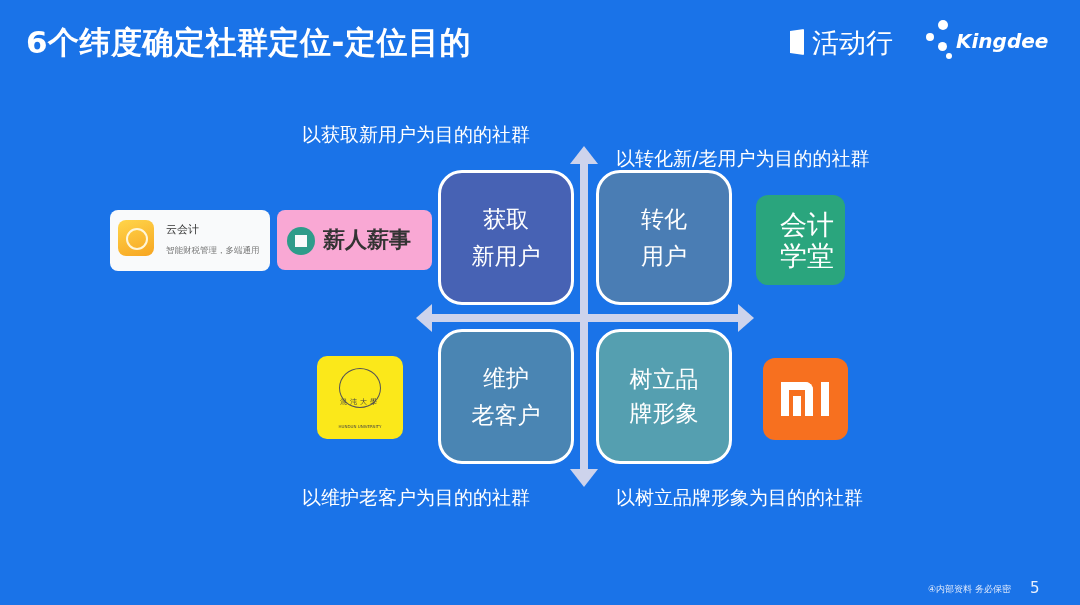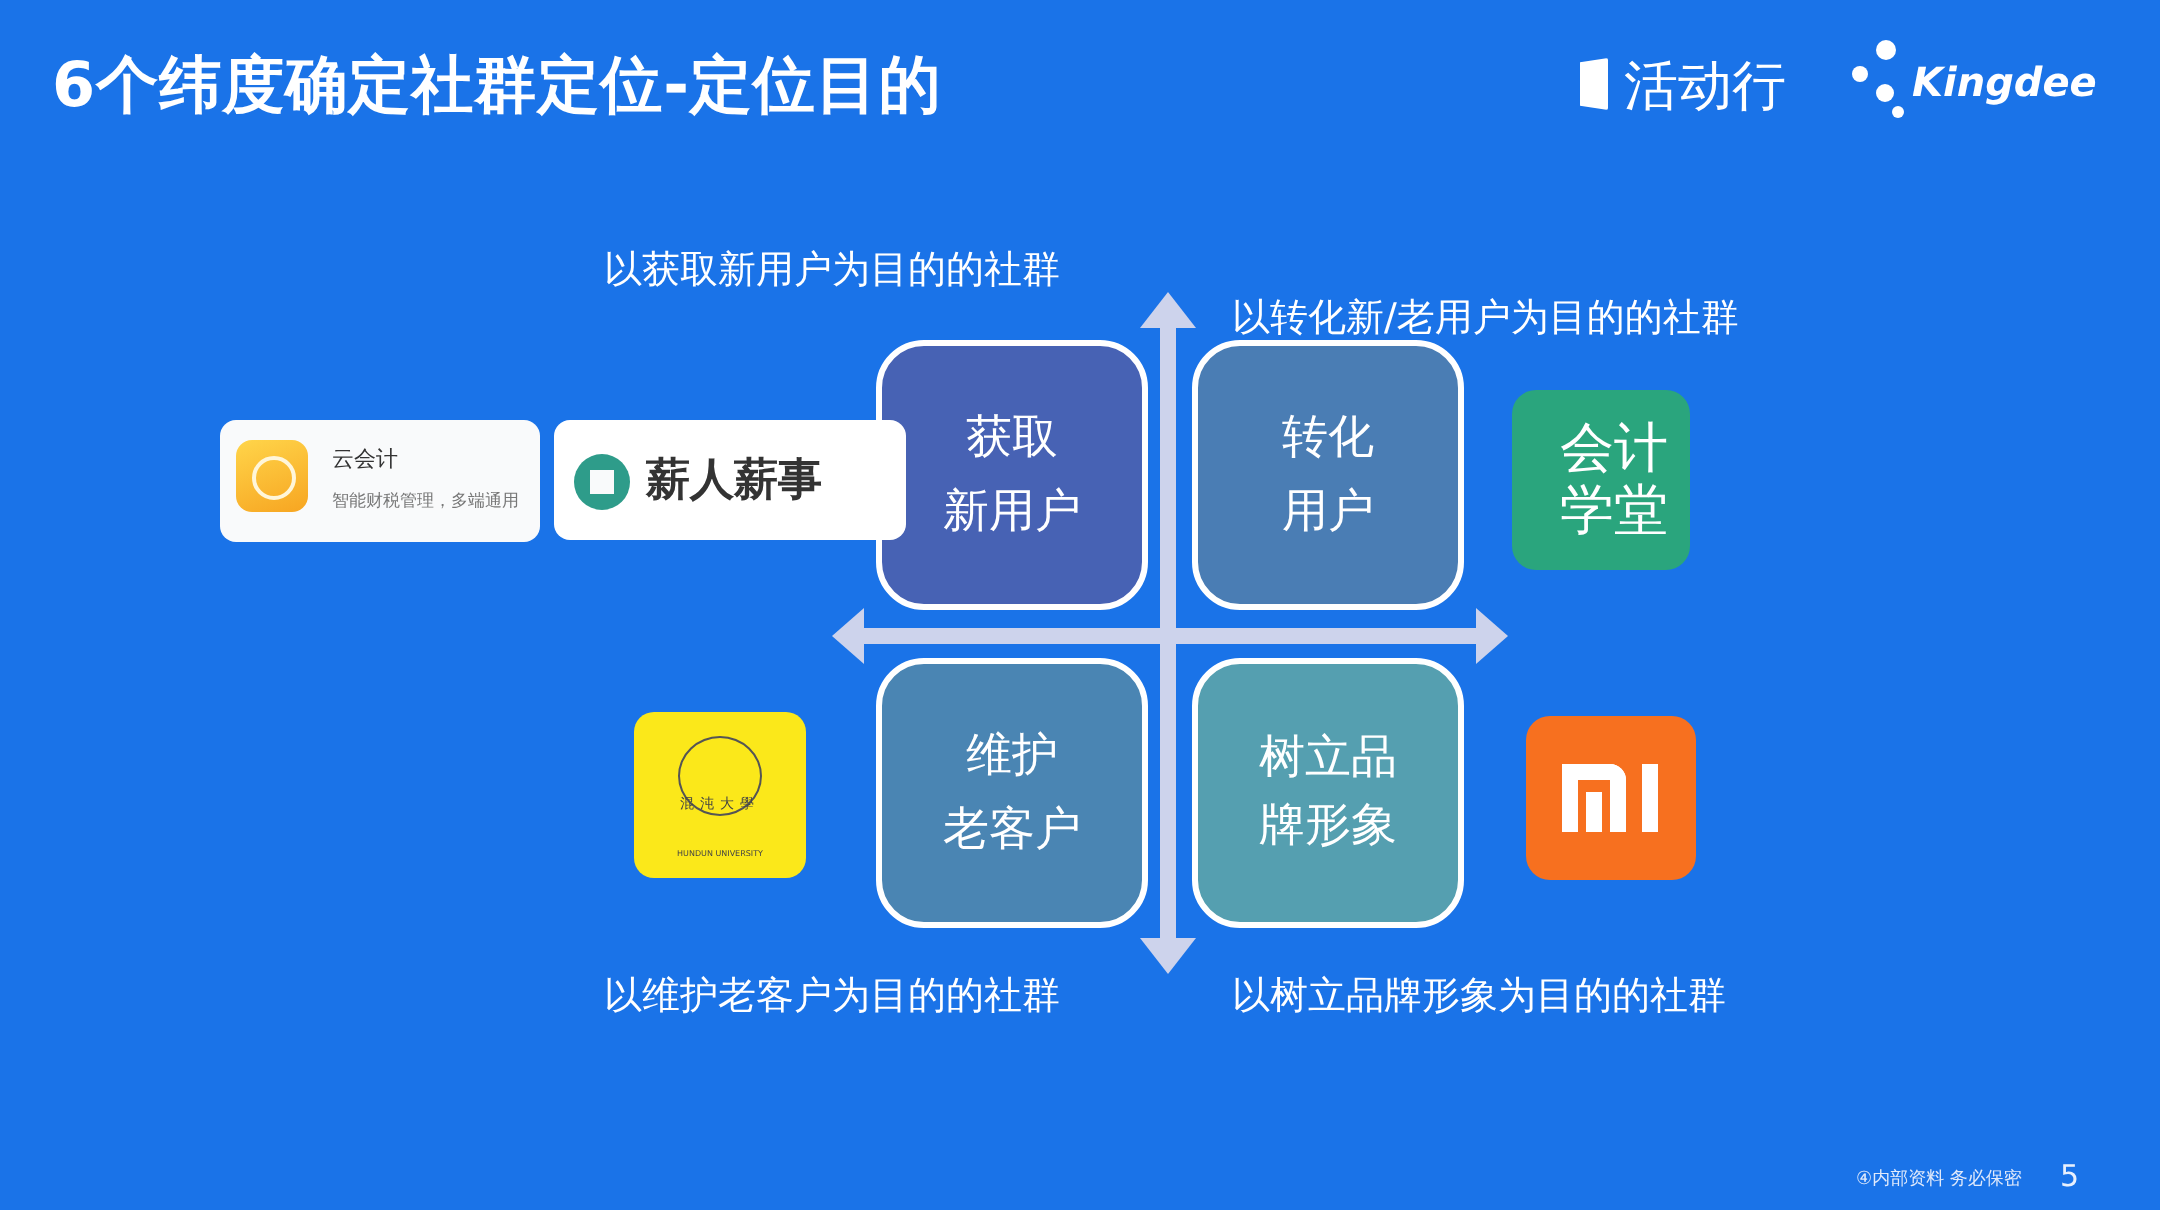--- a/index.html
+++ b/index.html
@@ -44,21 +44,21 @@
   .q3 { left: 438px; top: 329px; background: #4a85b3; }
   .q4 { left: 596px; top: 329px; background: #559fb0; }
   .q4 { line-height: 1.45; }
 
   .card-yun { position: absolute; left: 110px; top: 210px; width: 160px; height: 61px; background: #f9fafb; border-radius: 8px; }
   .yun-icon { position: absolute; left: 8px; top: 10px; width: 36px; height: 36px; border-radius: 8px; background: linear-gradient(160deg, #ffd54a, #f7a521); }
   .yun-icon:after { content: ""; position: absolute; left: 8px; top: 8px; width: 18px; height: 18px; border: 2px solid #fff6d9; border-radius: 50%; }
   .yun-name { position: absolute; left: 56px; top: 12px; font-size: 11px; color: #333; }
   .yun-desc { position: absolute; left: 56px; top: 35px; font-size: 8.5px; color: #777; }
 
-  .card-xr { position: absolute; left: 277px; top: 210px; width: 176px; height: 60px; background: #ffffff; border-radius: 8px; }
+  .card-xr { position: absolute; left: 277px; top: 210px; width: 155px; height: 60px; background: #f9a8d4; border-radius: 8px; }
   .xr-icon { position: absolute; left: 10px; top: 17px; width: 28px; height: 28px; background: #2e9c8a; border-radius: 50%; }
   .xr-icon:after { content: ""; position: absolute; left: 8px; top: 8px; width: 12px; height: 12px; background: #f9fafb; }
   .xr-text { position: absolute; left: 46px; top: 15px; font-size: 22px; font-weight: bold; color: #333; }
 
   .card-kj { position: absolute; left: 756px; top: 195px; width: 89px; height: 90px; background: #2aa57d; border-radius: 12px; display: flex; flex-direction: column; align-items: center; justify-content: center; font-size: 27px; line-height: 1.15; color: #fff; padding-left: 13px; }
 
   .card-mi { position: absolute; left: 763px; top: 358px; width: 85px; height: 82px; background: #f7701f; border-radius: 12px; }
   .mi-glyph { position: absolute; left: 18px; top: 24px; width: 50px; height: 34px; }
   .mi-glyph .m1 { position: absolute; left: 0; top: 0; width: 32px; height: 34px; border: 8px solid #fff; border-bottom: none; border-top-right-radius: 8px; }
   .mi-glyph .m2 { position: absolute; left: 12px; top: 14px; width: 8px; height: 20px; background: #fff; }

